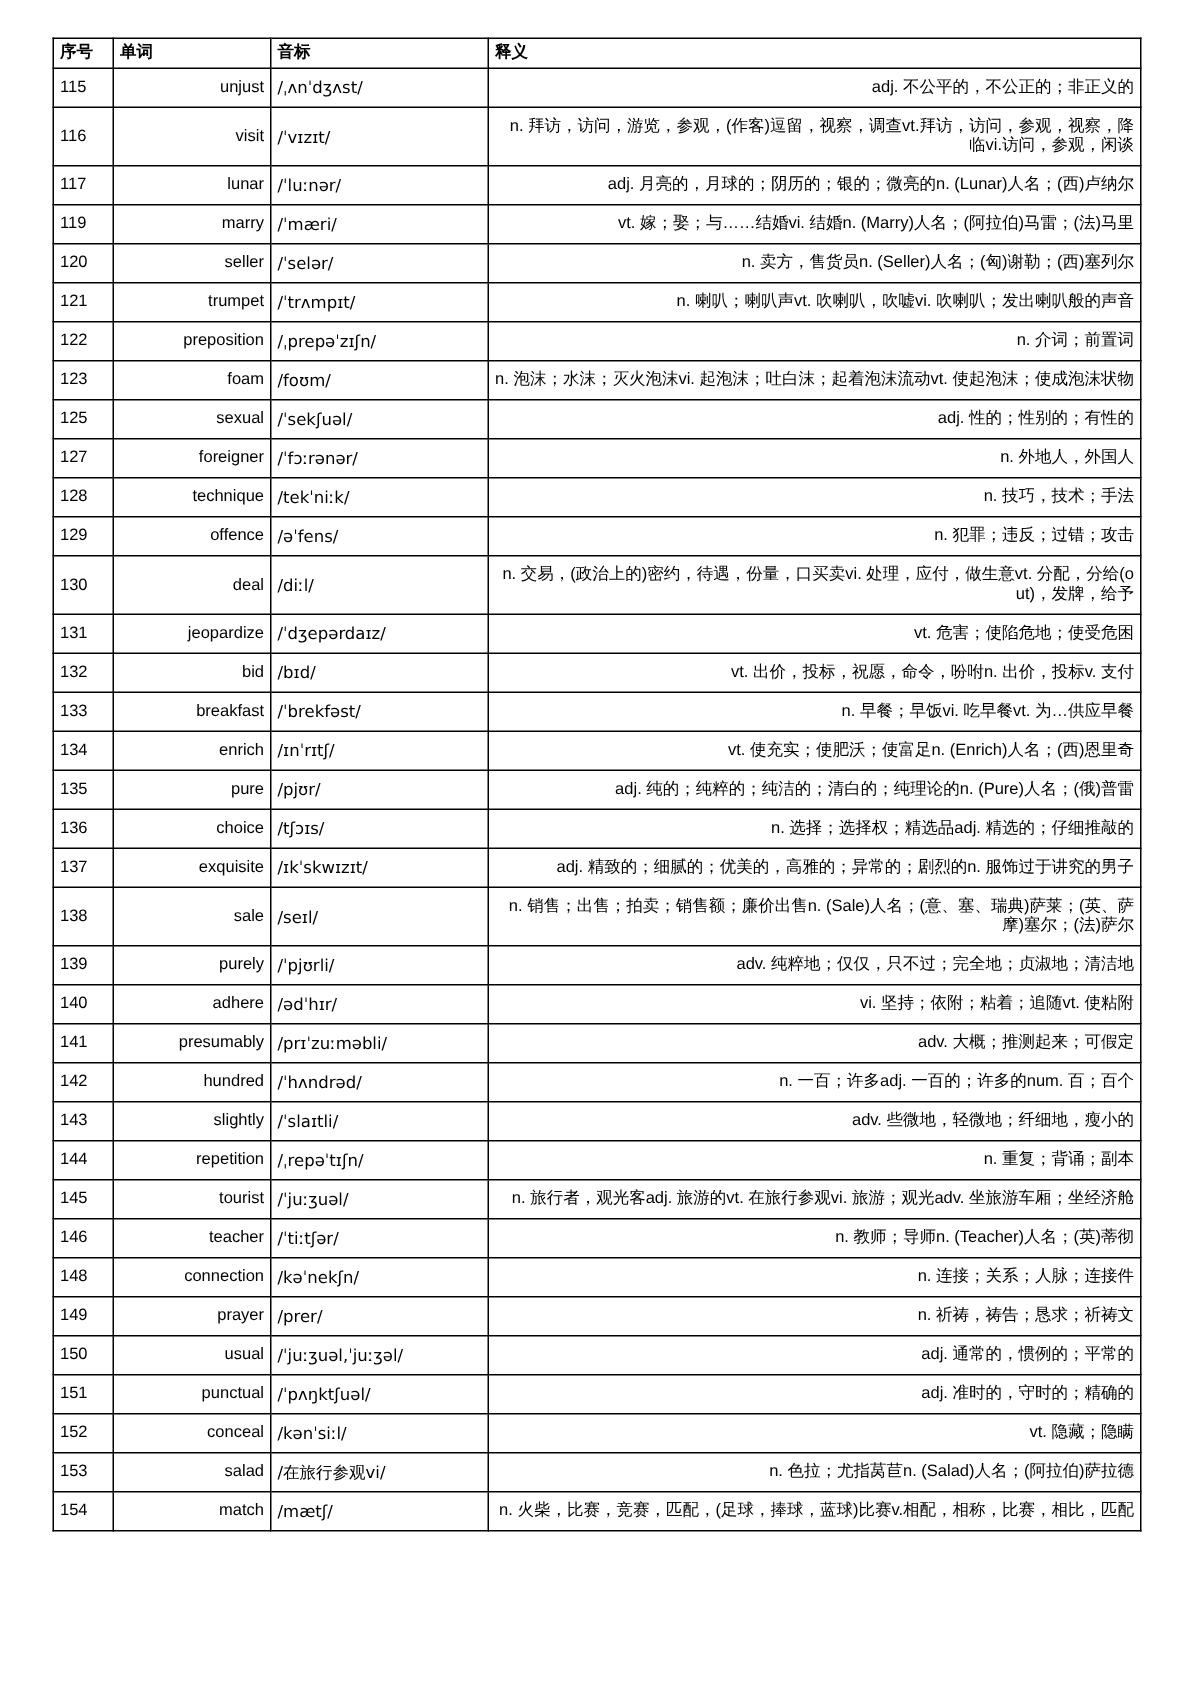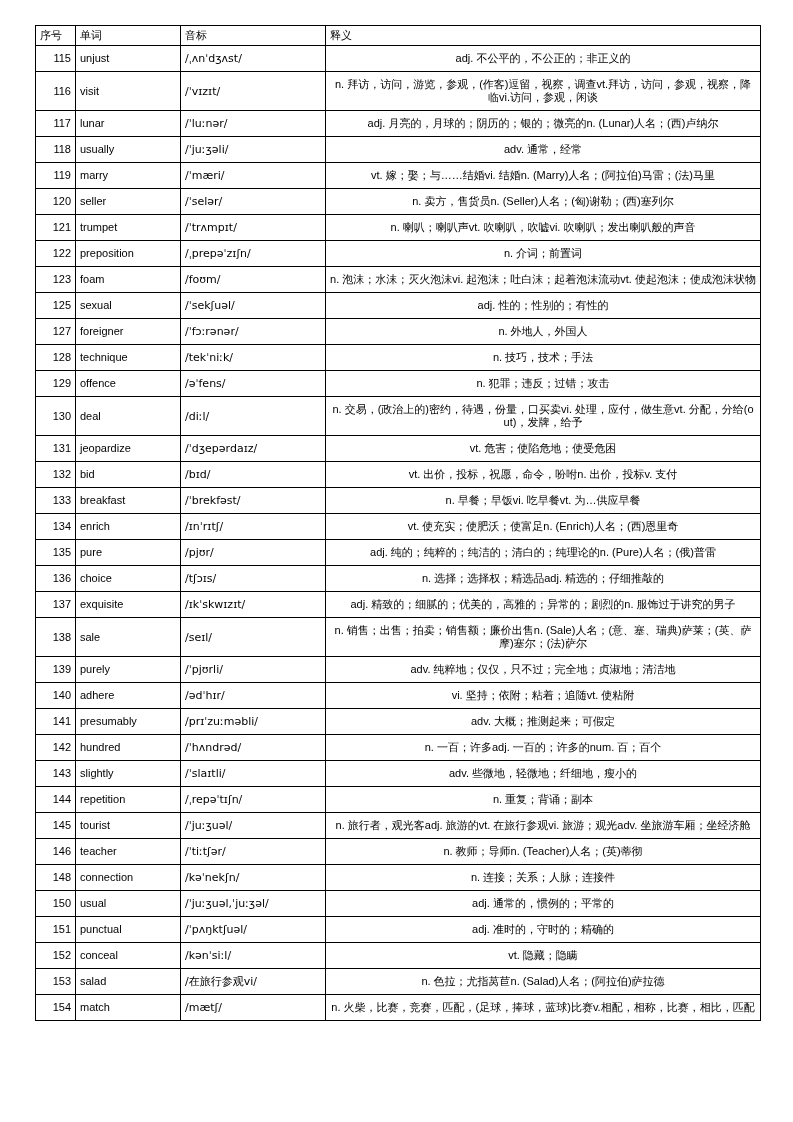--- a/index.html
+++ b/index.html
@@ -24,40 +24,40 @@
   table.vocab td {
     border: 1px solid #000000;
     font-size: 11px;
     line-height: 13px;
     vertical-align: middle;
     padding: 6px 4px;
     word-break: break-all;
     overflow-wrap: anywhere;
   }
   table.vocab thead th {
-    font-weight: normal;
+    font-weight: bold;
     text-align: left;
     padding: 3px 4px;
     font-size: 11px;
   }
   td.col-no {
+    text-align: left;
+    padding-right: 3px;
+  }
+  td.col-word {
     text-align: right;
-    padding-right: 3px;
-  }
-  td.col-word {
-    text-align: left;
     font-weight: 500;
   }
   td.col-phonetic {
     text-align: left;
     font-family: "DejaVu Sans", "Liberation Sans", sans-serif;
     margin-top: 43px;
   }
   td.col-meaning {
-    text-align: center;
+    text-align: right;
   }
 </style>
 </head>
 <body>
 
 <div class="page">
   <table class="vocab">
     <colgroup>
       <col style="width:40px">
       <col style="width:105px">
@@ -85,26 +85,20 @@
           <td class="col-phonetic">/ˈvɪzɪt/</td>
           <td class="col-meaning">n. 拜访，访问，游览，参观，(作客)逗留，视察，调查vt.拜访，访问，参观，视察，降临vi.访问，参观，闲谈</td>
         </tr>
         <tr>
           <td class="col-no">117</td>
           <td class="col-word">lunar</td>
           <td class="col-phonetic">/ˈluːnər/</td>
           <td class="col-meaning">adj. 月亮的，月球的；阴历的；银的；微亮的n. (Lunar)人名；(西)卢纳尔</td>
         </tr>
         <tr>
-          <td class="col-no">118</td>
-          <td class="col-word">usually</td>
-          <td class="col-phonetic">/ˈjuːʒəli/</td>
-          <td class="col-meaning">adv. 通常，经常</td>
-        </tr>
-        <tr>
           <td class="col-no">119</td>
           <td class="col-word">marry</td>
           <td class="col-phonetic">/ˈmæri/</td>
           <td class="col-meaning">vt. 嫁；娶；与……结婚vi. 结婚n. (Marry)人名；(阿拉伯)马雷；(法)马里</td>
         </tr>
         <tr>
           <td class="col-no">120</td>
           <td class="col-word">seller</td>
           <td class="col-phonetic">/ˈselər/</td>
           <td class="col-meaning">n. 卖方，售货员n. (Seller)人名；(匈)谢勒；(西)塞列尔</td>
@@ -251,20 +245,26 @@
           <td class="col-no">146</td>
           <td class="col-word">teacher</td>
           <td class="col-phonetic">/ˈtiːtʃər/</td>
           <td class="col-meaning">n. 教师；导师n. (Teacher)人名；(英)蒂彻</td>
         </tr>
         <tr>
           <td class="col-no">148</td>
           <td class="col-word">connection</td>
           <td class="col-phonetic">/kəˈnekʃn/</td>
           <td class="col-meaning">n. 连接；关系；人脉；连接件</td>
+        </tr>
+        <tr>
+          <td class="col-no">149</td>
+          <td class="col-word">prayer</td>
+          <td class="col-phonetic">/prer/</td>
+          <td class="col-meaning">n. 祈祷，祷告；恳求；祈祷文</td>
         </tr>
         <tr>
           <td class="col-no">150</td>
           <td class="col-word">usual</td>
           <td class="col-phonetic">/ˈjuːʒuəl,ˈjuːʒəl/</td>
           <td class="col-meaning">adj. 通常的，惯例的；平常的</td>
         </tr>
         <tr>
           <td class="col-no">151</td>
           <td class="col-word">punctual</td>

